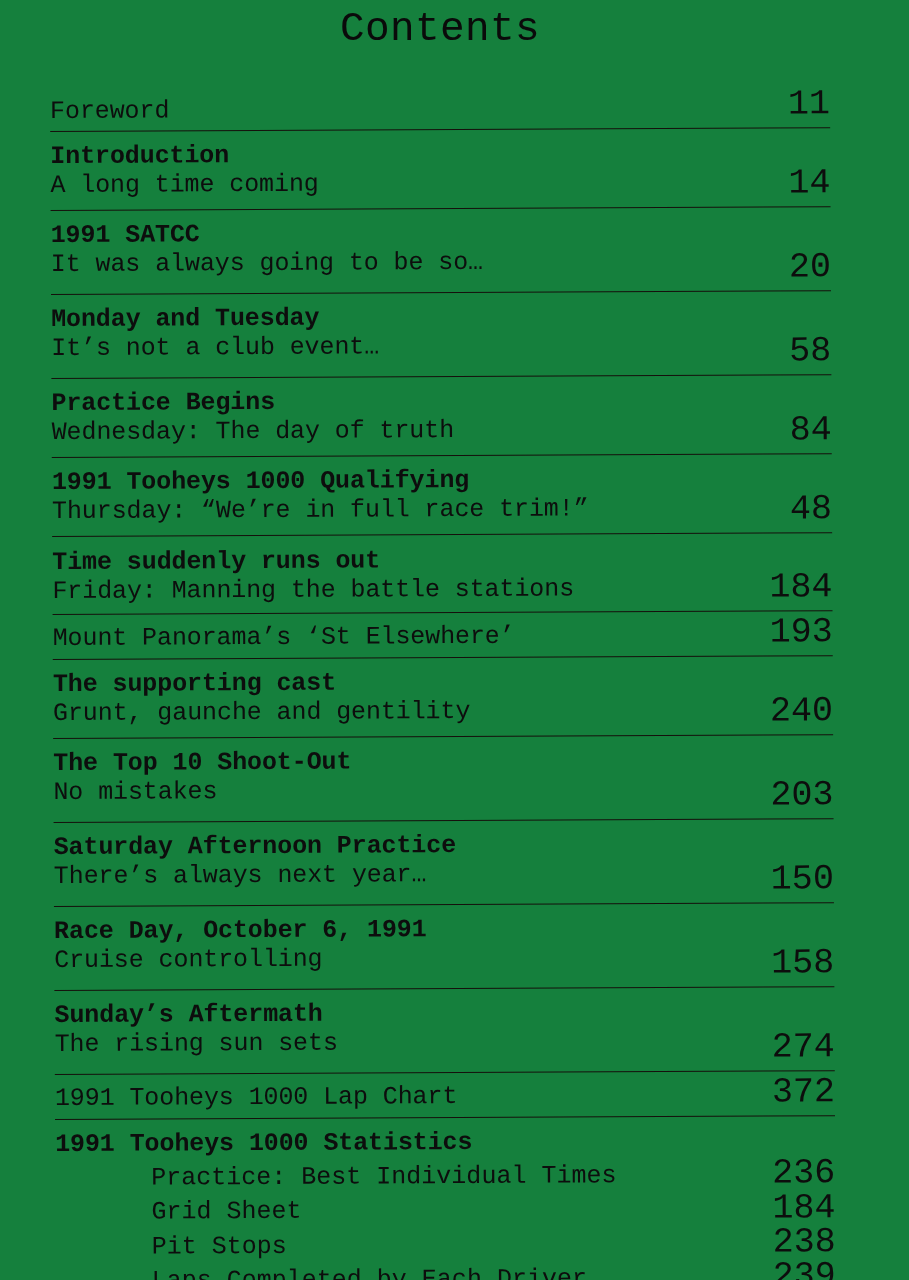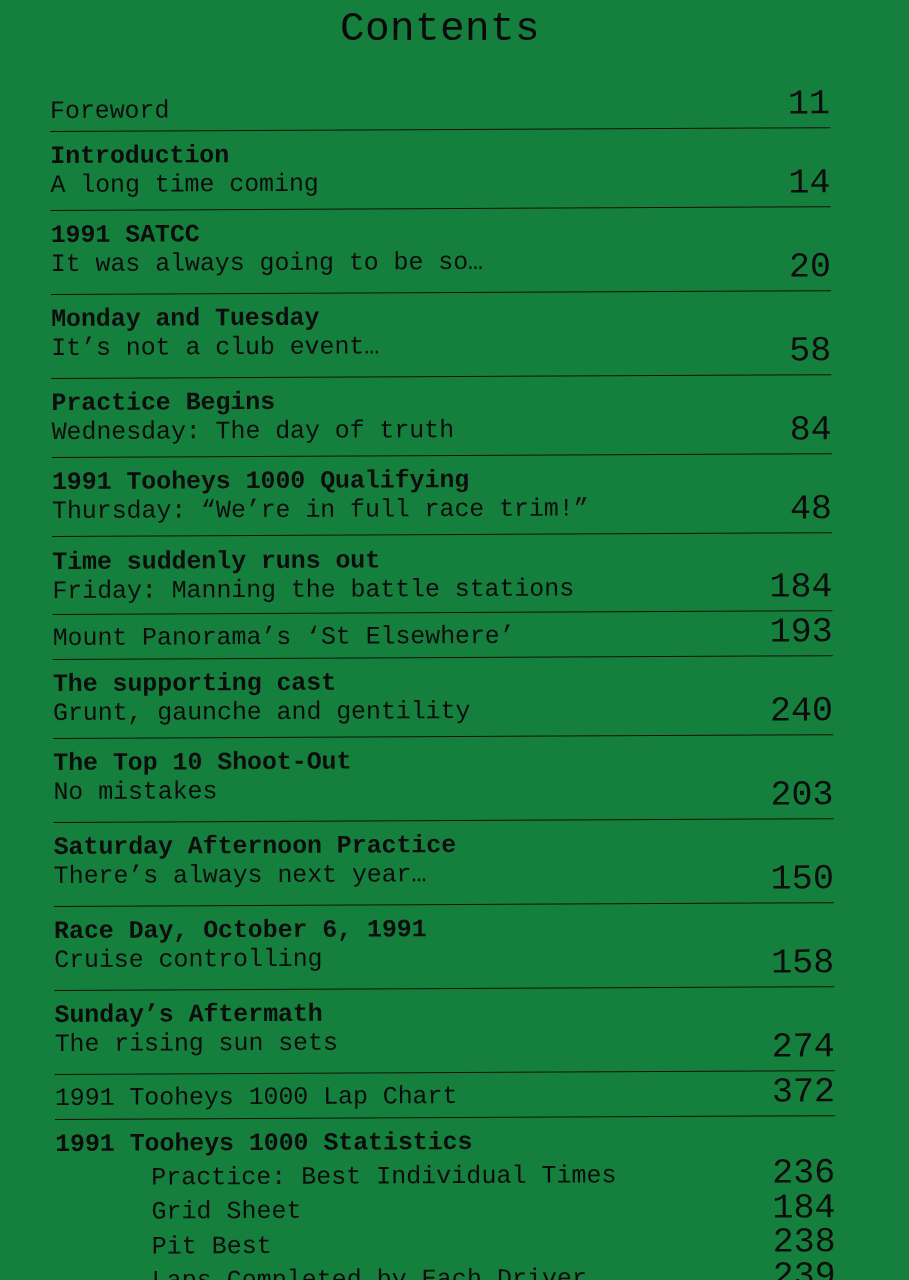--- a/index.html
+++ b/index.html
@@ -232,19 +232,19 @@
         <span class="entry-text">
           <span class="subtitle">1991 Tooheys 1000 Lap Chart</span>
         </span>
         <span class="pageno">372</span>
       </div>
       <div class="entry no-rule stats-block">
         <span class="stats-heading">1991 Tooheys 1000 Statistics</span>
         <ul class="stats-list">
           <li class="stats-item"><span>Practice: Best Individual Times</span><span class="pageno">236</span></li>
           <li class="stats-item"><span>Grid Sheet</span><span class="pageno">184</span></li>
-          <li class="stats-item"><span>Pit Best</span><span class="pageno">238</span></li>
+          <li class="stats-item"><span>Pit Stops</span><span class="pageno">238</span></li>
           <li class="stats-item"><span>Laps Completed by Each Driver</span><span class="pageno">239</span></li>
         </ul>
       </div>
     </div>
 
 </div>
 
 </body></html>

